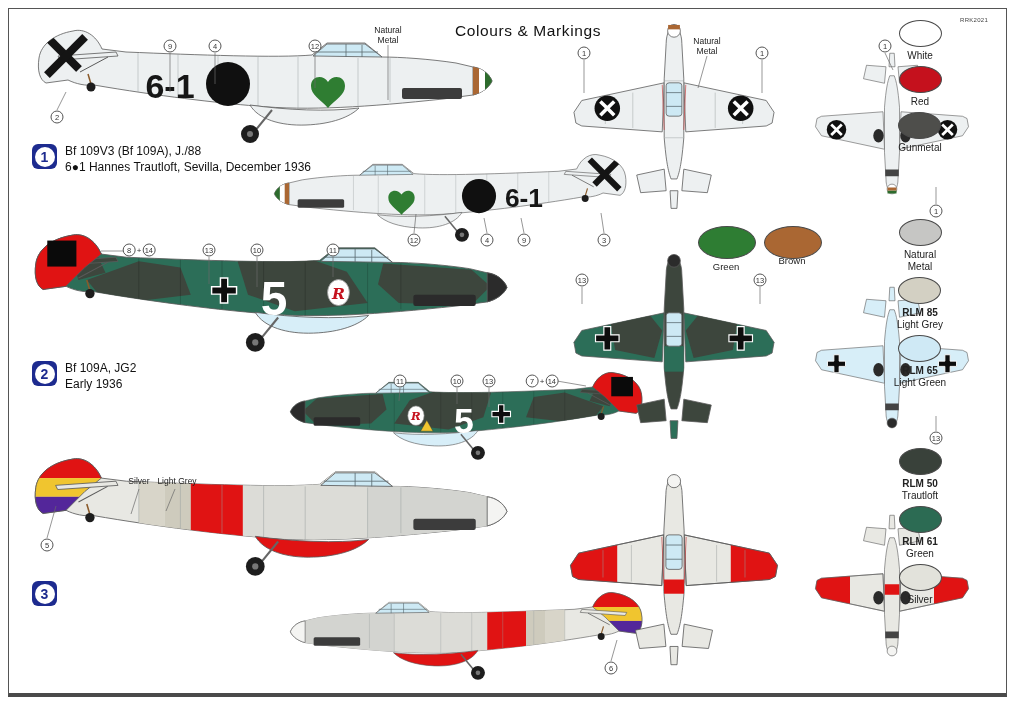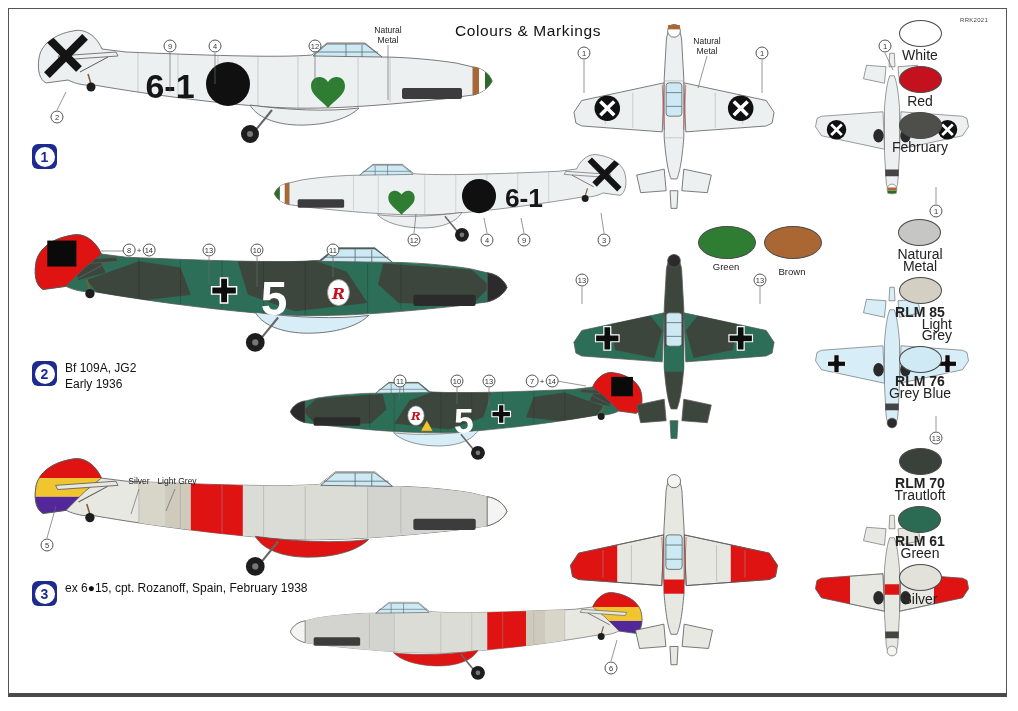--- a/index.html
+++ b/index.html
@@ -10,21 +10,21 @@
   
   .caption{position:absolute;display:flex;gap:8px;align-items:flex-start;}
   .badge{width:25px;height:25px;border-radius:6px;background:var(--badge,#1d2b8f);display:flex;align-items:center;justify-content:center;flex:0 0 auto;}
   .badge-circle{width:20px;height:20px;border-radius:50%;background:#fff;display:flex;align-items:center;justify-content:center;}
   .badge-num{font-size:14px;font-weight:bold;color:var(--badge,#1d2b8f);}
   .cap-text{font-size:12px;line-height:15.5px;color:#111;white-space:nowrap;}
   
   .legend-group{position:absolute;display:flex;flex-direction:column;align-items:center;}
   .sw-item{display:flex;flex-direction:column;align-items:center;margin-bottom:5px;}
   .sw-oval{width:41px;height:25px;border:1px solid #4a4a4a;border-radius:50%;}
-  .sw-l1,.sw-l2{font-size:14px;line-height:11px;color:#222;margin-top:1px;text-align:right;}
+  .sw-l1,.sw-l2{font-size:10px;line-height:11px;color:#222;margin-top:1px;text-align:center;}
   .sw-l1{margin-top:3px;}
   .sw-l1.b{font-weight:bold;}
   
   .paint-oval{position:absolute;width:56px;height:31px;border:1px solid #4a4a4a;border-radius:50%;}
   .paint-label{position:absolute;font-size:9.5px;color:#222;transform:translateX(-50%);}
   
   #annot-layer{position:absolute;left:0;top:0;width:1018px;height:711px;pointer-events:none;}
   #lines-svg{position:absolute;left:0;top:0;}
   .callout{position:absolute;transform:translate(-50%,-50%);display:flex;align-items:center;gap:1px;}
   .co-circle{width:13px;height:13px;border:0.9px solid #555;border-radius:50%;background:#fff;font-size:7.5px;color:#333;display:flex;align-items:center;justify-content:center;box-sizing:border-box;}
@@ -372,87 +372,88 @@
   </g>
 </svg>
 
 <div class="caption" style="left:32px;top:144px">
   <div class="badge">
       <span class="badge-circle">
         <span class="badge-num">1</span>
       </span>
     </div>
   <div class="cap-text">
+    <div>Bf 109V3 (Bf 109A), J./88</div>
+    <div>6●1 Hannes Trautloft, Sevilla, December 1936</div>
   </div>
 </div>
 <div class="caption" style="left:32px;top:361px">
   <div class="badge">
       <span class="badge-circle">
         <span class="badge-num">2</span>
       </span>
     </div>
   <div class="cap-text">
     <div>Bf 109A, JG2</div>
     <div>Early 1936</div>
   </div>
 </div>
 <div class="caption" style="left:32px;top:581px">
   <div class="badge">
       <span class="badge-circle">
         <span class="badge-num">3</span>
       </span>
     </div>
   <div class="cap-text">
-    <div>ex 6●15, cpt. Rozanoff, Spain, February 1938</div>
   </div>
 </div>
 
 <div class="paint-oval" style="left:698px;top:226px;background:var(--green,#2e7d33)"></div>
 <div class="paint-label" style="left:726px;top:261px">Green</div>
 <div class="paint-oval" style="left:764px;top:226px;background:var(--brown,#aa6733)"></div>
-<div class="paint-label" style="left:792px;top:266px">Brown</div>
+<div class="paint-label" style="left:792px;top:255px">Brown</div>
 
 <div class="legend-group" style="left:888px;top:20px;width:64px">
     <div class="sw-item">
     <div class="sw-oval" style="background: rgb(255, 255, 255);"></div>
     <div class="sw-l1">White</div>
 
   </div>
     <div class="sw-item">
     <div class="sw-oval" style="background: rgb(197, 17, 29);"></div>
     <div class="sw-l1">Red</div>
 
   </div>
     <div class="sw-item">
     <div class="sw-oval" style="background: rgb(78, 78, 75);"></div>
-    <div class="sw-l1">February</div>
+    <div class="sw-l1">Gunmetal</div>
 
   </div>
   </div>
 <div class="legend-group" style="left:888px;top:219px;width:64px">
     <div class="sw-item">
     <div class="sw-oval" style="background: rgb(198, 198, 196);"></div>
     <div class="sw-l1">Natural</div>
     <div class="sw-l2">Metal</div>
   </div>
     <div class="sw-item">
     <div class="sw-oval" style="background: rgb(211, 208, 195);"></div>
     <div class="sw-l1 b">RLM 85</div>
     <div class="sw-l2">Light Grey</div>
   </div>
     <div class="sw-item">
     <div class="sw-oval" style="background: rgb(207, 233, 245);"></div>
-    <div class="sw-l1 b">RLM 76</div>
-    <div class="sw-l2">Grey Blue</div>
+    <div class="sw-l1 b">RLM 65</div>
+    <div class="sw-l2">Light Green</div>
   </div>
   </div>
 <div class="legend-group" style="left:888px;top:448px;width:64px">
     <div class="sw-item">
     <div class="sw-oval" style="background: rgb(57, 65, 58);"></div>
-    <div class="sw-l1 b">RLM 70</div>
+    <div class="sw-l1 b">RLM 50</div>
     <div class="sw-l2">Trautloft</div>
   </div>
     <div class="sw-item">
     <div class="sw-oval" style="background: rgb(44, 107, 83);"></div>
     <div class="sw-l1 b">RLM 61</div>
     <div class="sw-l2">Green</div>
   </div>
     <div class="sw-item">
     <div class="sw-oval" style="background: rgb(226, 226, 219);"></div>
     <div class="sw-l1">Silver</div>

